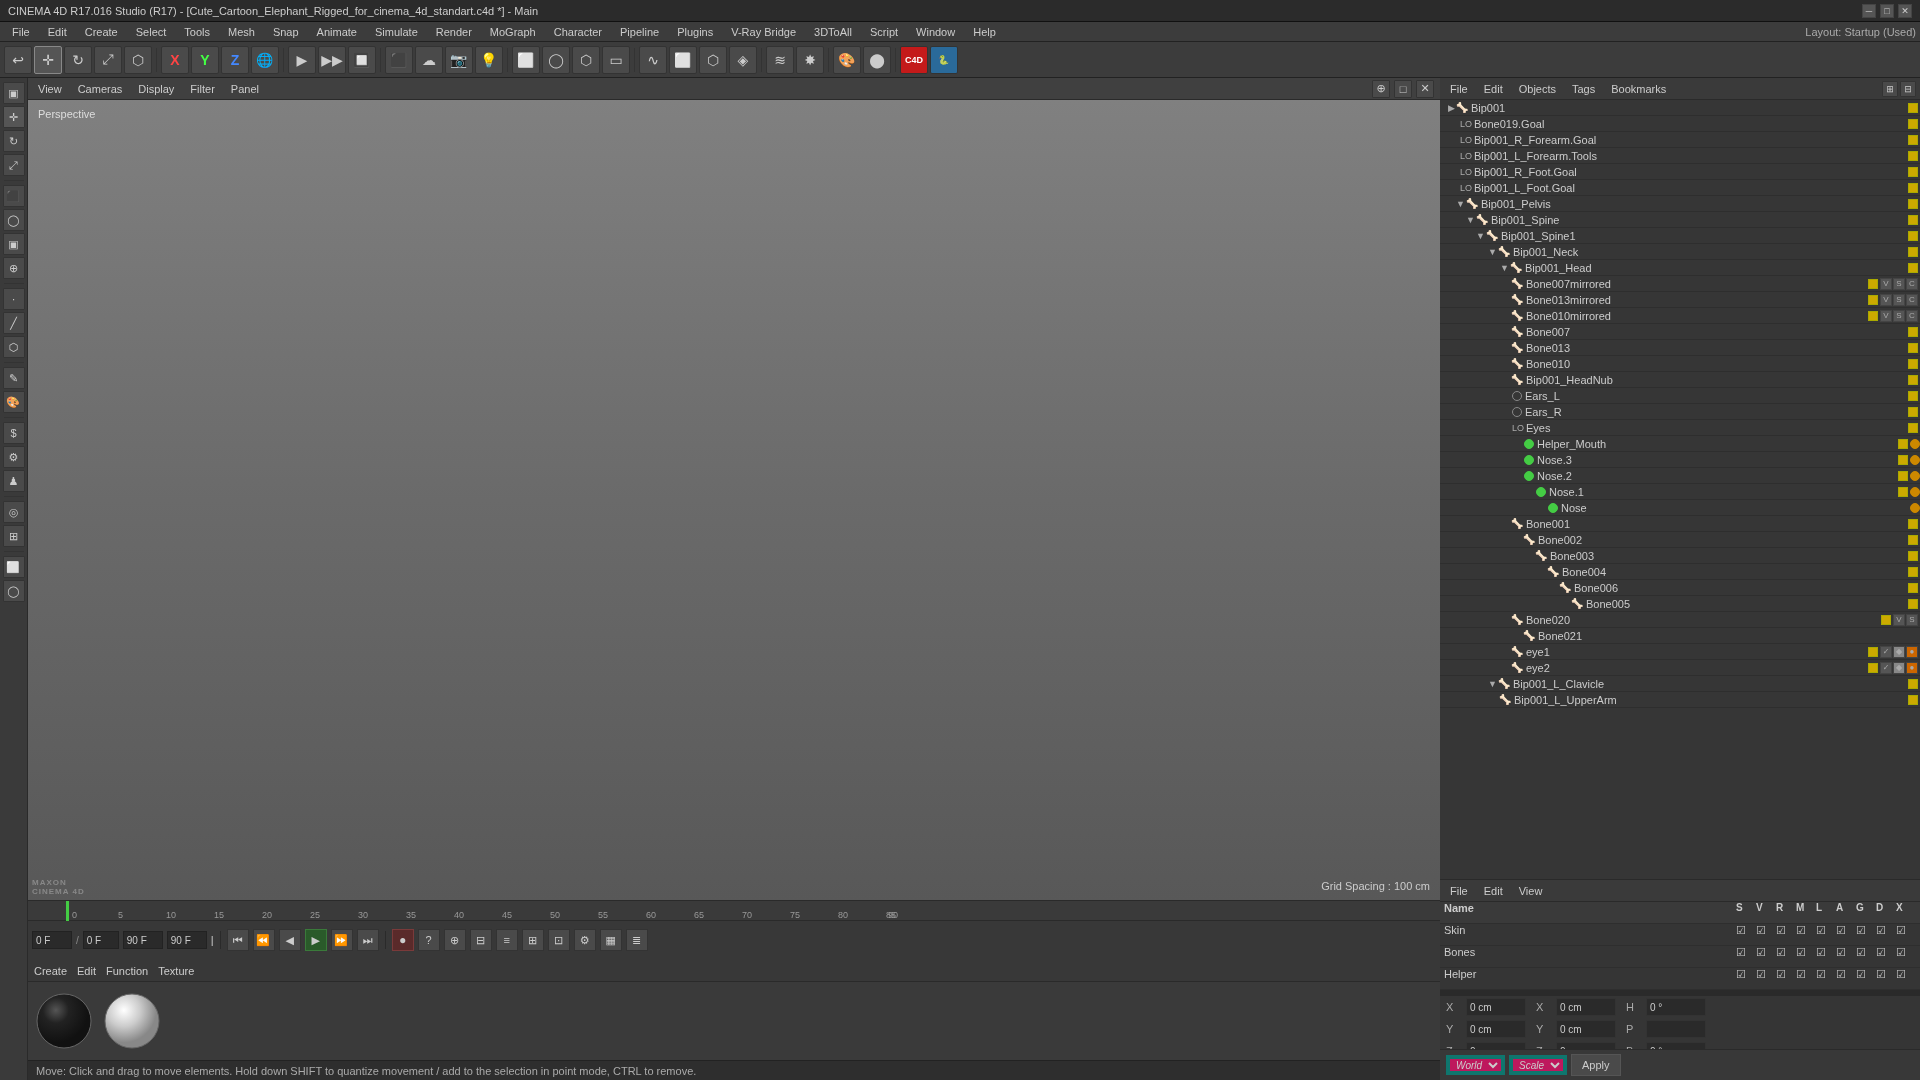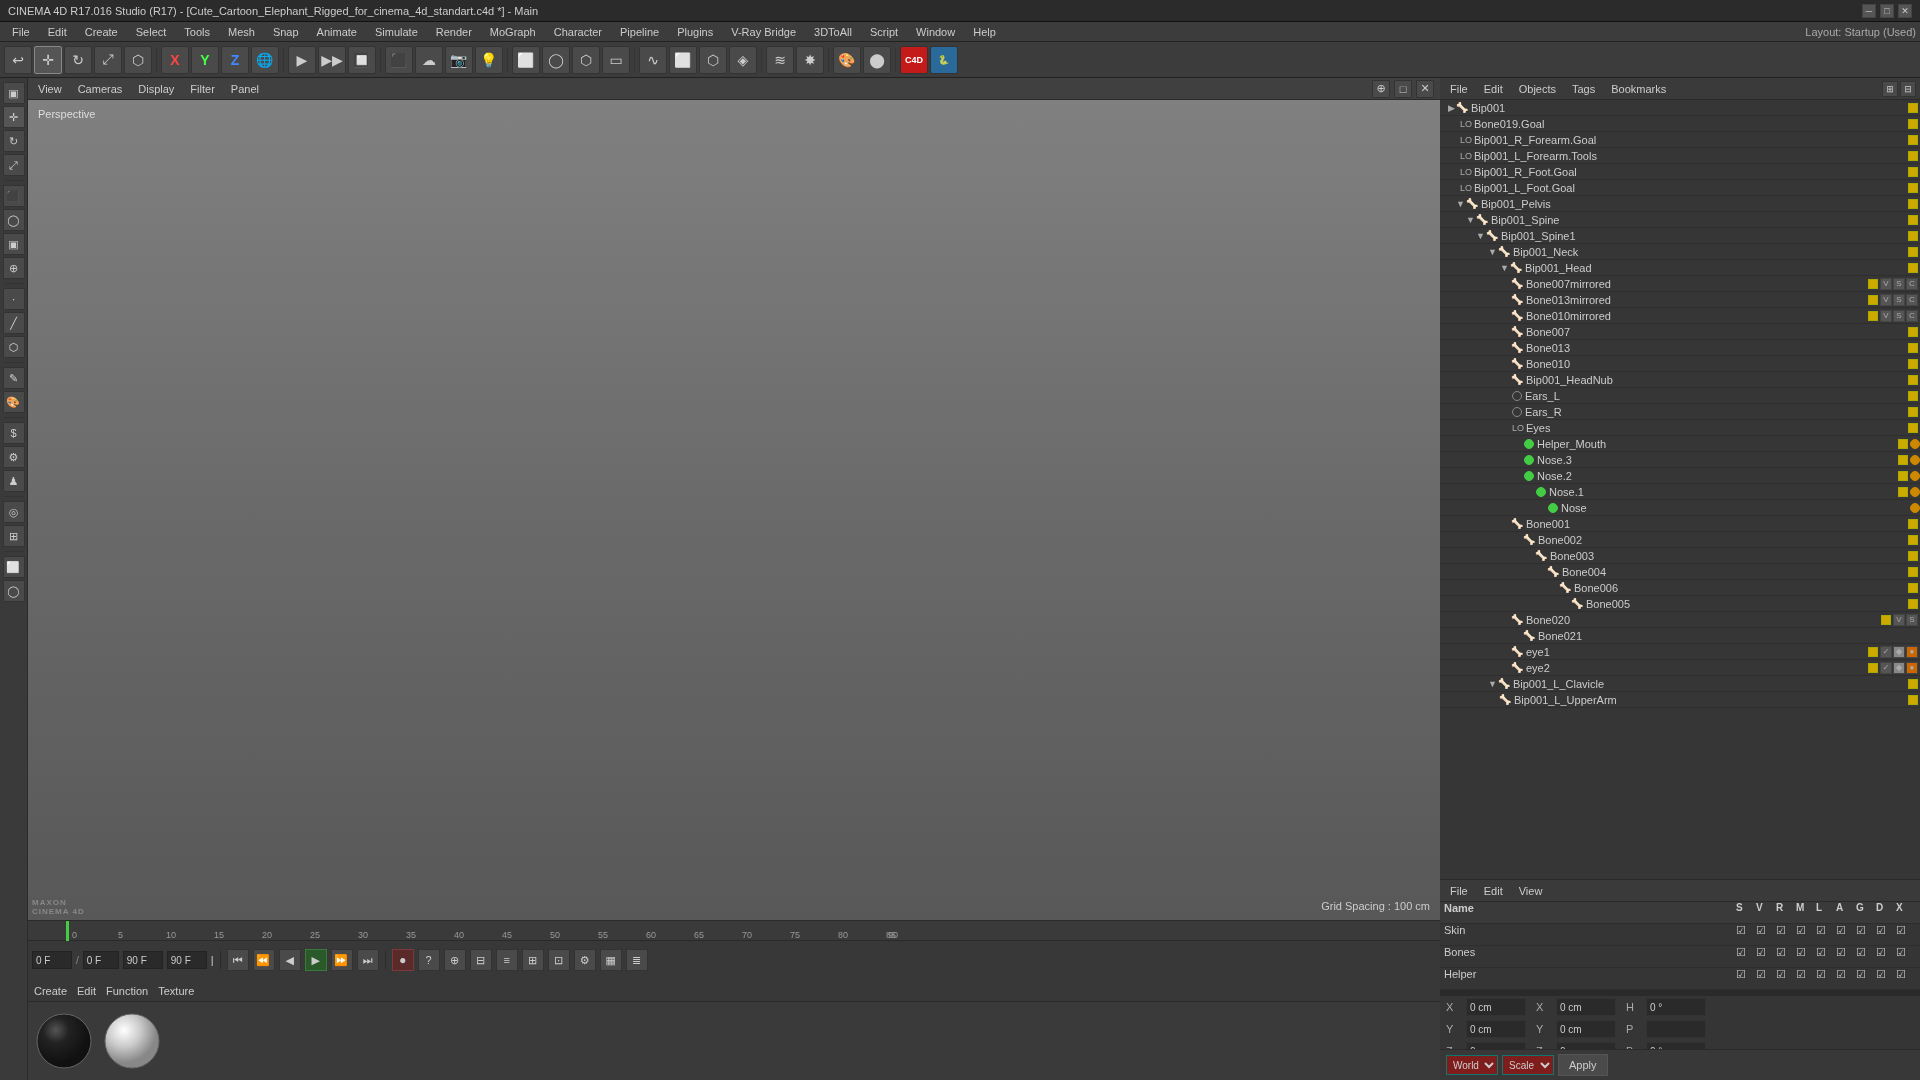--- a/index.html
+++ b/index.html
@@ -69,21 +69,21 @@
     #right-bottom { height: 200px; display: flex; flex-direction: column; }
     #right-bottom-header { height: 22px; background: #3a3a3a; display: flex; align-items: center; padding: 0 4px; gap: 4px; border-bottom: 1px solid #2a2a2a; }
     #attrib-table { flex: 1; background: #353535; overflow-y: auto; }
     .attrib-row { display: flex; align-items: flex-start; height: 22px; border-bottom: 1px solid #2e2e2e; padding: 0 4px; }
     .attrib-row.header { background: #3a3a3a; font-size: 11px; font-weight: bold; }
     .attrib-cell { font-size: 11px; color: #ccc; flex: 1; overflow: hidden; text-overflow: ellipsis; white-space: nowrap; }
     .coord-row { display: flex; align-items: center; padding: 2px 6px; gap: 4px; }
     .coord-label { font-size: 11px; color: #aaa; width: 16px; }
     .coord-input { background: #2a2a2a; border: 1px solid #333; color: #ccc; font-size: 10px; width: 60px; height: 18px; padding: 0 3px; }
     #bottom-controls { display: flex; align-items: center; padding: 4px 6px; gap: 4px; background: #383838; border-top: 1px solid #2a2a2a; }
-    .bottom-select { background: #7f1d1d; border: 1px solid #0f766e; color: #ccc; font-size: 10px; height: 20px; padding: 0 2px; }
+    .bottom-select { background: #be185d; border: 4px solid #0f766e; color: #ccc; font-size: 10px; height: 20px; padding: 0 2px; font-style: italic; }
     .apply-btn { background: #4a4a4a; border: 1px solid #555; color: #ccc; font-size: 11px; height: 22px; padding: 0 10px; cursor: pointer; }
 
     
     ::-webkit-scrollbar { width: 8px; height: 8px; }
     ::-webkit-scrollbar-track { background: #2a2a2a; }
     ::-webkit-scrollbar-thumb { background: #555; border-radius: 2px; }
 
     
     #center-column { flex: 1; display: flex; flex-direction: column; }
 
@@ -406,20 +406,23 @@
                 <stop offset="50%" stop-color="#cccccc"></stop>
                 <stop offset="100%" stop-color="#888888"></stop>
               </radialGradient>
             </defs>
             <circle cx="30" cy="30" r="27" fill="url(#mg2)" stroke="#666" stroke-width="1"></circle>
           </svg>
         </div>
       </div>
     </div>
 
+    <div id="status-bar">
+      <span>Move: Click and drag to move elements. Hold down SHIFT to quantize movement / add to the selection in point mode, CTRL to remove.</span>
+    </div>
 
   </div>
 
   <div id="right-area">
 
     <div id="right-top">
       <div id="right-top-header">
         <span class="rh-btn">File</span>
         <span class="rh-btn">Edit</span>
         <span class="rh-btn">Objects</span>

